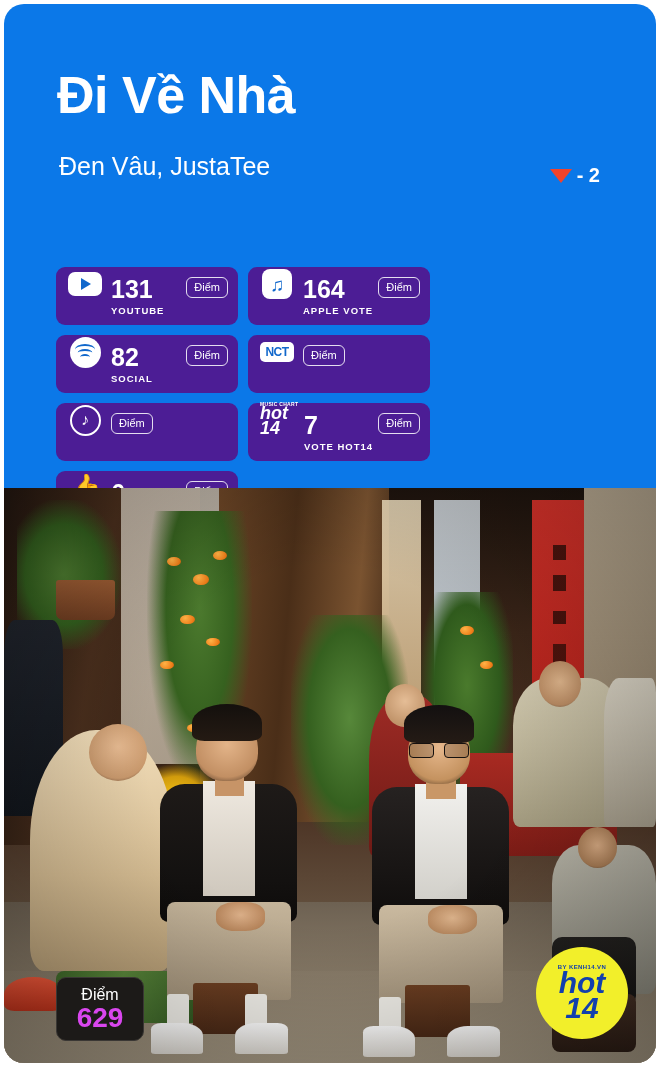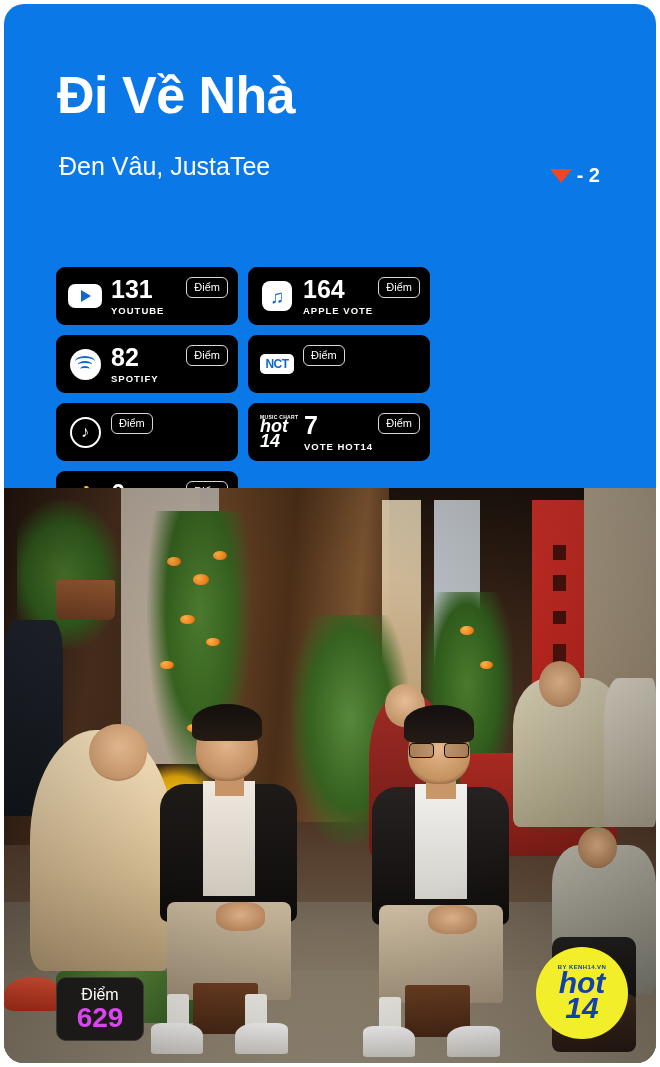--- a/index.html
+++ b/index.html
@@ -100,24 +100,23 @@
     position: absolute;
     left: 52px; top: 263px;
     width: 556px;
     display: flex;
     flex-wrap: wrap;
     gap: 10px;
   }
   .stat {
     width: 182px;
     height: 58px;
-    background: #000000;
+    background: #4c1d95;
     border-radius: 9px;
     display: flex;
-    align-items: center;
     padding: 0 10px 0 12px;
   }
   .stat-icon {
     width: 34px; height: 34px;
     flex: none;
     display: flex;
     align-items: center;
     justify-content: center;
     margin-right: 9px;
   }
@@ -485,21 +484,21 @@
       <div class="stat">
         <div class="stat-icon">
           <div class="ico-spotify">
               <i></i>
               <i></i>
               <i></i>
             </div>
         </div>
         <div class="stat-mid">
           <div class="stat-value">82</div>
-          <div class="stat-name">SPOTIFY</div>
+          <div class="stat-name">SOCIAL</div>
         </div>
         <div class="stat-unit">Điểm</div>
       </div>
 
       <div class="stat">
         <div class="stat-icon">
           <div class="ico-nct">NCT</div>
         </div>
         <div class="stat-unit">Điểm</div>
       </div>

